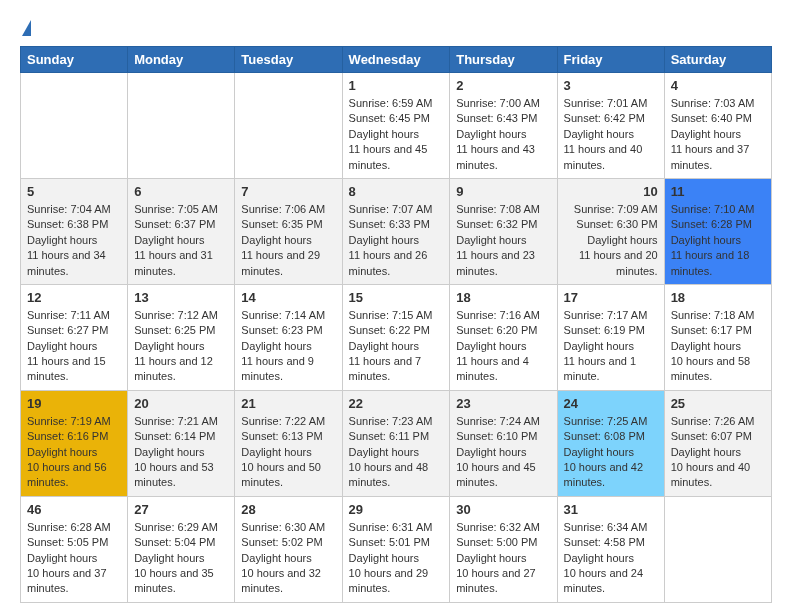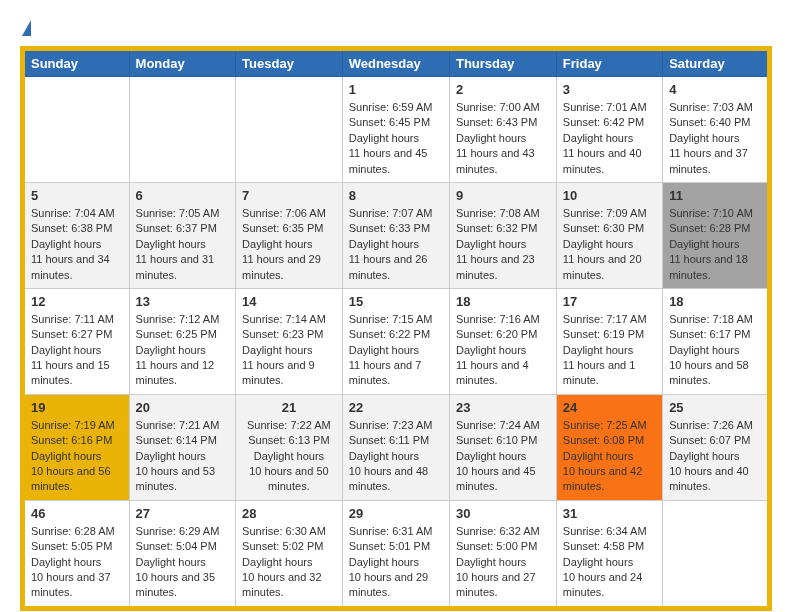--- a/index.html
+++ b/index.html
@@ -43,21 +43,21 @@
       font-weight: bold;
       color: #333;
     }
     .location {
       font-size: 16px;
       color: #555;
     }
     .calendar {
       width: 100%;
       border-collapse: collapse;
-      border: 5px solid #eab308;
+      border: 1px solid #eab308;
     }
     .calendar th {
       background: #2e6db4;
       color: #fff;
       font-size: 13px;
       font-weight: bold;
       padding: 5px 6px;
       text-align: left;
       border: 1px solid #2560a0;
     }
@@ -156,25 +156,25 @@
           <div class="day-info">Sunrise: 7:06 AM<br>Sunset: 6:35 PM<br>Daylight hours<br>11 hours and 29 minutes.</div>
         </td>
         <td style="background: rgb(242, 242, 242);">
           <span class="day-num">8</span>
           <div class="day-info">Sunrise: 7:07 AM<br>Sunset: 6:33 PM<br>Daylight hours<br>11 hours and 26 minutes.</div>
         </td>
         <td style="background: rgb(242, 242, 242);">
           <span class="day-num">9</span>
           <div class="day-info">Sunrise: 7:08 AM<br>Sunset: 6:32 PM<br>Daylight hours<br>11 hours and 23 minutes.</div>
         </td>
-        <td style="background: rgb(242, 242, 242);">
+        <td style="background: rgb(242, 242, 242); text-align: right;">
           <span class="day-num">10</span>
           <div class="day-info">Sunrise: 7:09 AM<br>Sunset: 6:30 PM<br>Daylight hours<br>11 hours and 20 minutes.</div>
         </td>
-        <td style="background: #a3a3a3;">
+        <td style="background: #3b82f6;">
           <span class="day-num">11</span>
           <div class="day-info">Sunrise: 7:10 AM<br>Sunset: 6:28 PM<br>Daylight hours<br>11 hours and 18 minutes.</div>
         </td>
       </tr>
       <tr>
         <td>
           <span class="day-num">12</span>
           <div class="day-info">Sunrise: 7:11 AM<br>Sunset: 6:27 PM<br>Daylight hours<br>11 hours and 15 minutes.</div>
         </td>
         <td>
@@ -204,33 +204,33 @@
       </tr>
       <tr>
         <td style="background: #eab308;">
           <span class="day-num">19</span>
           <div class="day-info">Sunrise: 7:19 AM<br>Sunset: 6:16 PM<br>Daylight hours<br>10 hours and 56 minutes.</div>
         </td>
         <td style="background: rgb(242, 242, 242); margin-top: 24px;">
           <span class="day-num">20</span>
           <div class="day-info">Sunrise: 7:21 AM<br>Sunset: 6:14 PM<br>Daylight hours<br>10 hours and 53 minutes.</div>
         </td>
-        <td style="background: rgb(242, 242, 242); text-align: center;">
+        <td style="background: rgb(242, 242, 242);">
           <span class="day-num">21</span>
           <div class="day-info">Sunrise: 7:22 AM<br>Sunset: 6:13 PM<br>Daylight hours<br>10 hours and 50 minutes.</div>
         </td>
         <td style="background: rgb(242, 242, 242); margin-left: 44px;">
           <span class="day-num">22</span>
           <div class="day-info">Sunrise: 7:23 AM<br>Sunset: 6:11 PM<br>Daylight hours<br>10 hours and 48 minutes.</div>
         </td>
         <td style="background: rgb(242, 242, 242);">
           <span class="day-num">23</span>
           <div class="day-info">Sunrise: 7:24 AM<br>Sunset: 6:10 PM<br>Daylight hours<br>10 hours and 45 minutes.</div>
         </td>
-        <td style="background: #f97316;">
+        <td style="background: #7dd3fc;">
           <span class="day-num">24</span>
           <div class="day-info">Sunrise: 7:25 AM<br>Sunset: 6:08 PM<br>Daylight hours<br>10 hours and 42 minutes.</div>
         </td>
         <td style="background: rgb(242, 242, 242);">
           <span class="day-num">25</span>
           <div class="day-info">Sunrise: 7:26 AM<br>Sunset: 6:07 PM<br>Daylight hours<br>10 hours and 40 minutes.</div>
         </td>
       </tr>
       <tr>
         <td>

